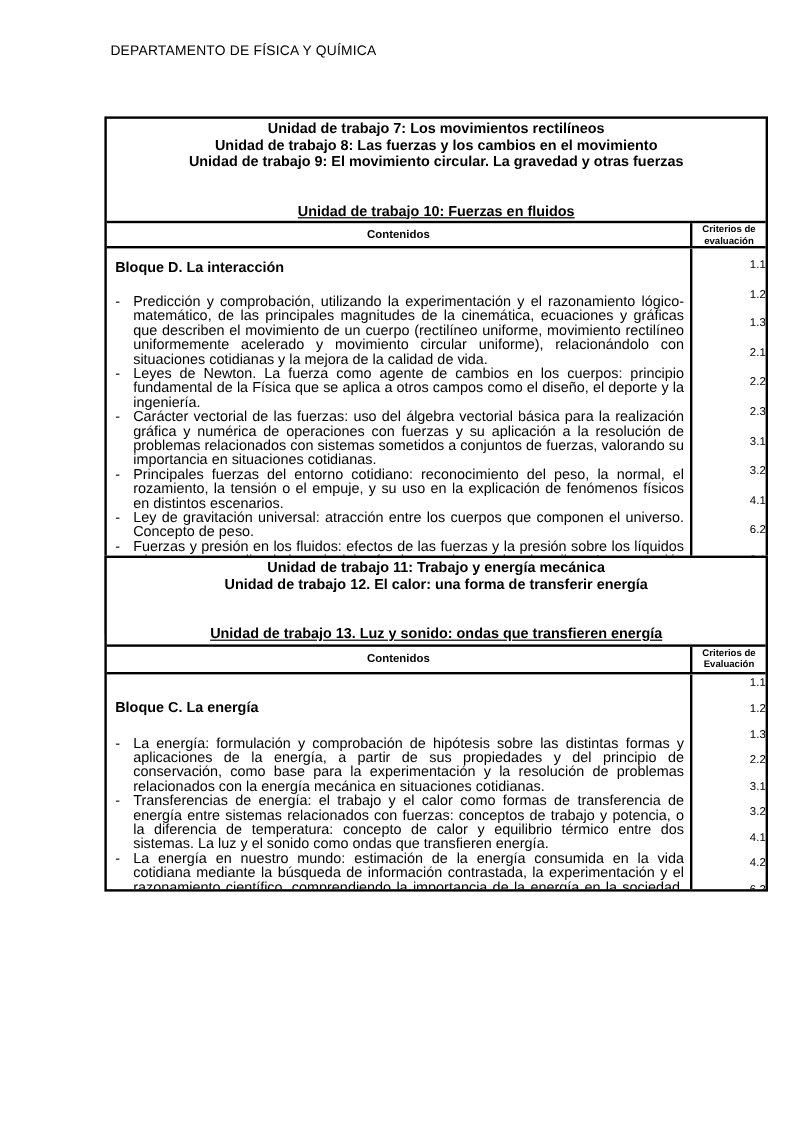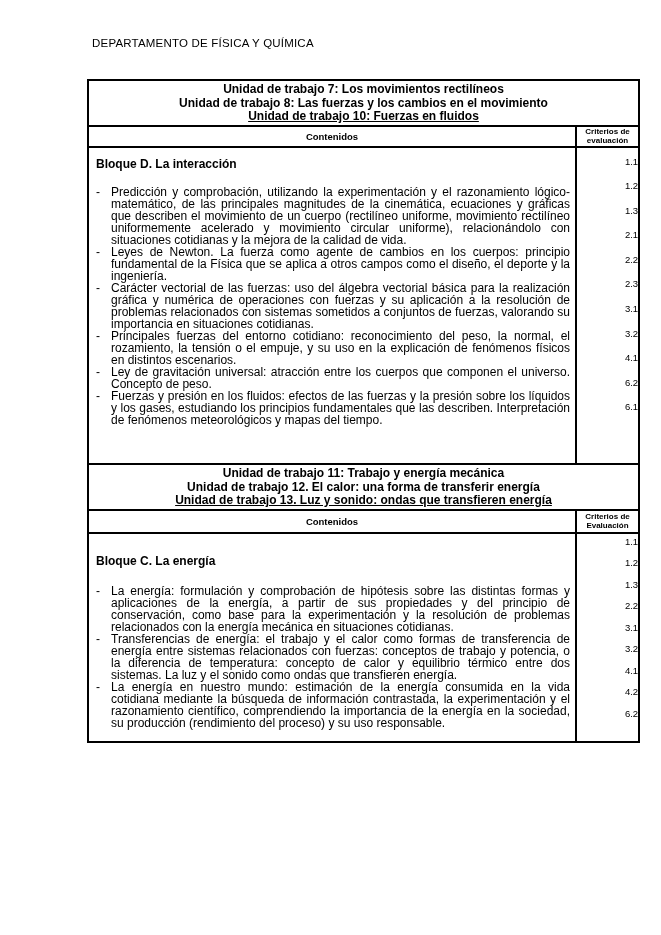--- a/index.html
+++ b/index.html
@@ -17,32 +17,32 @@
   }
   .utable {
     position:absolute;
     left:87px;
     width:553px;
     border:2px solid #000;
     background:#fff;
     display:flex;
     flex-direction:column;
   }
-  .utable.t1 { top:79px;  height:432px; }
+  .utable.t1 { top:97px;  height:432px; }
   .utable.t2 { top:463px; height:280px; }
 
   .title-block {
     border-bottom:2px solid #000;
     text-align:center;
     font-weight:bold;
     font-size:12px;
     line-height:13.5px;
     padding:2px 4px 1px 4px;
   }
-  .title-line.underline { text-decoration:underline; }
+  .title-line.underline { text-decoration:underline;margin-top:28px; }
 
   .header-row {
     display:flex;
     border-bottom:2px solid #000;
     align-items:stretch;
   }
   .t1 .header-row { height:21px; }
   .t2 .header-row { height:23px; }
   .hdr-contents {
     flex:1;
@@ -109,20 +109,21 @@
 </style>
 </head>
 <body>
 
 <div class="doc-header">DEPARTAMENTO DE FÍSICA Y QUÍMICA</div>
 
 <div class="utable t1">
   <div class="title-block">
     <div class="title-line">Unidad de trabajo 7: Los movimientos rectilíneos</div>
     <div class="title-line">Unidad de trabajo 8: Las fuerzas y los cambios en el movimiento</div>
+    <div class="title-line">Unidad de trabajo 9: El movimiento circular. La gravedad y otras fuerzas</div>
     <div class="title-line underline">Unidad de trabajo 10: Fuerzas en fluidos</div>
   </div>
   <div class="header-row">
     <div class="hdr-contents">Contenidos</div>
     <div class="hdr-criteria">Criterios de evaluación</div>
   </div>
   <div class="body-row">
     <div class="body-contents">
       <div class="block-title">Bloque D. La interacción</div>
       <div class="bullet">

